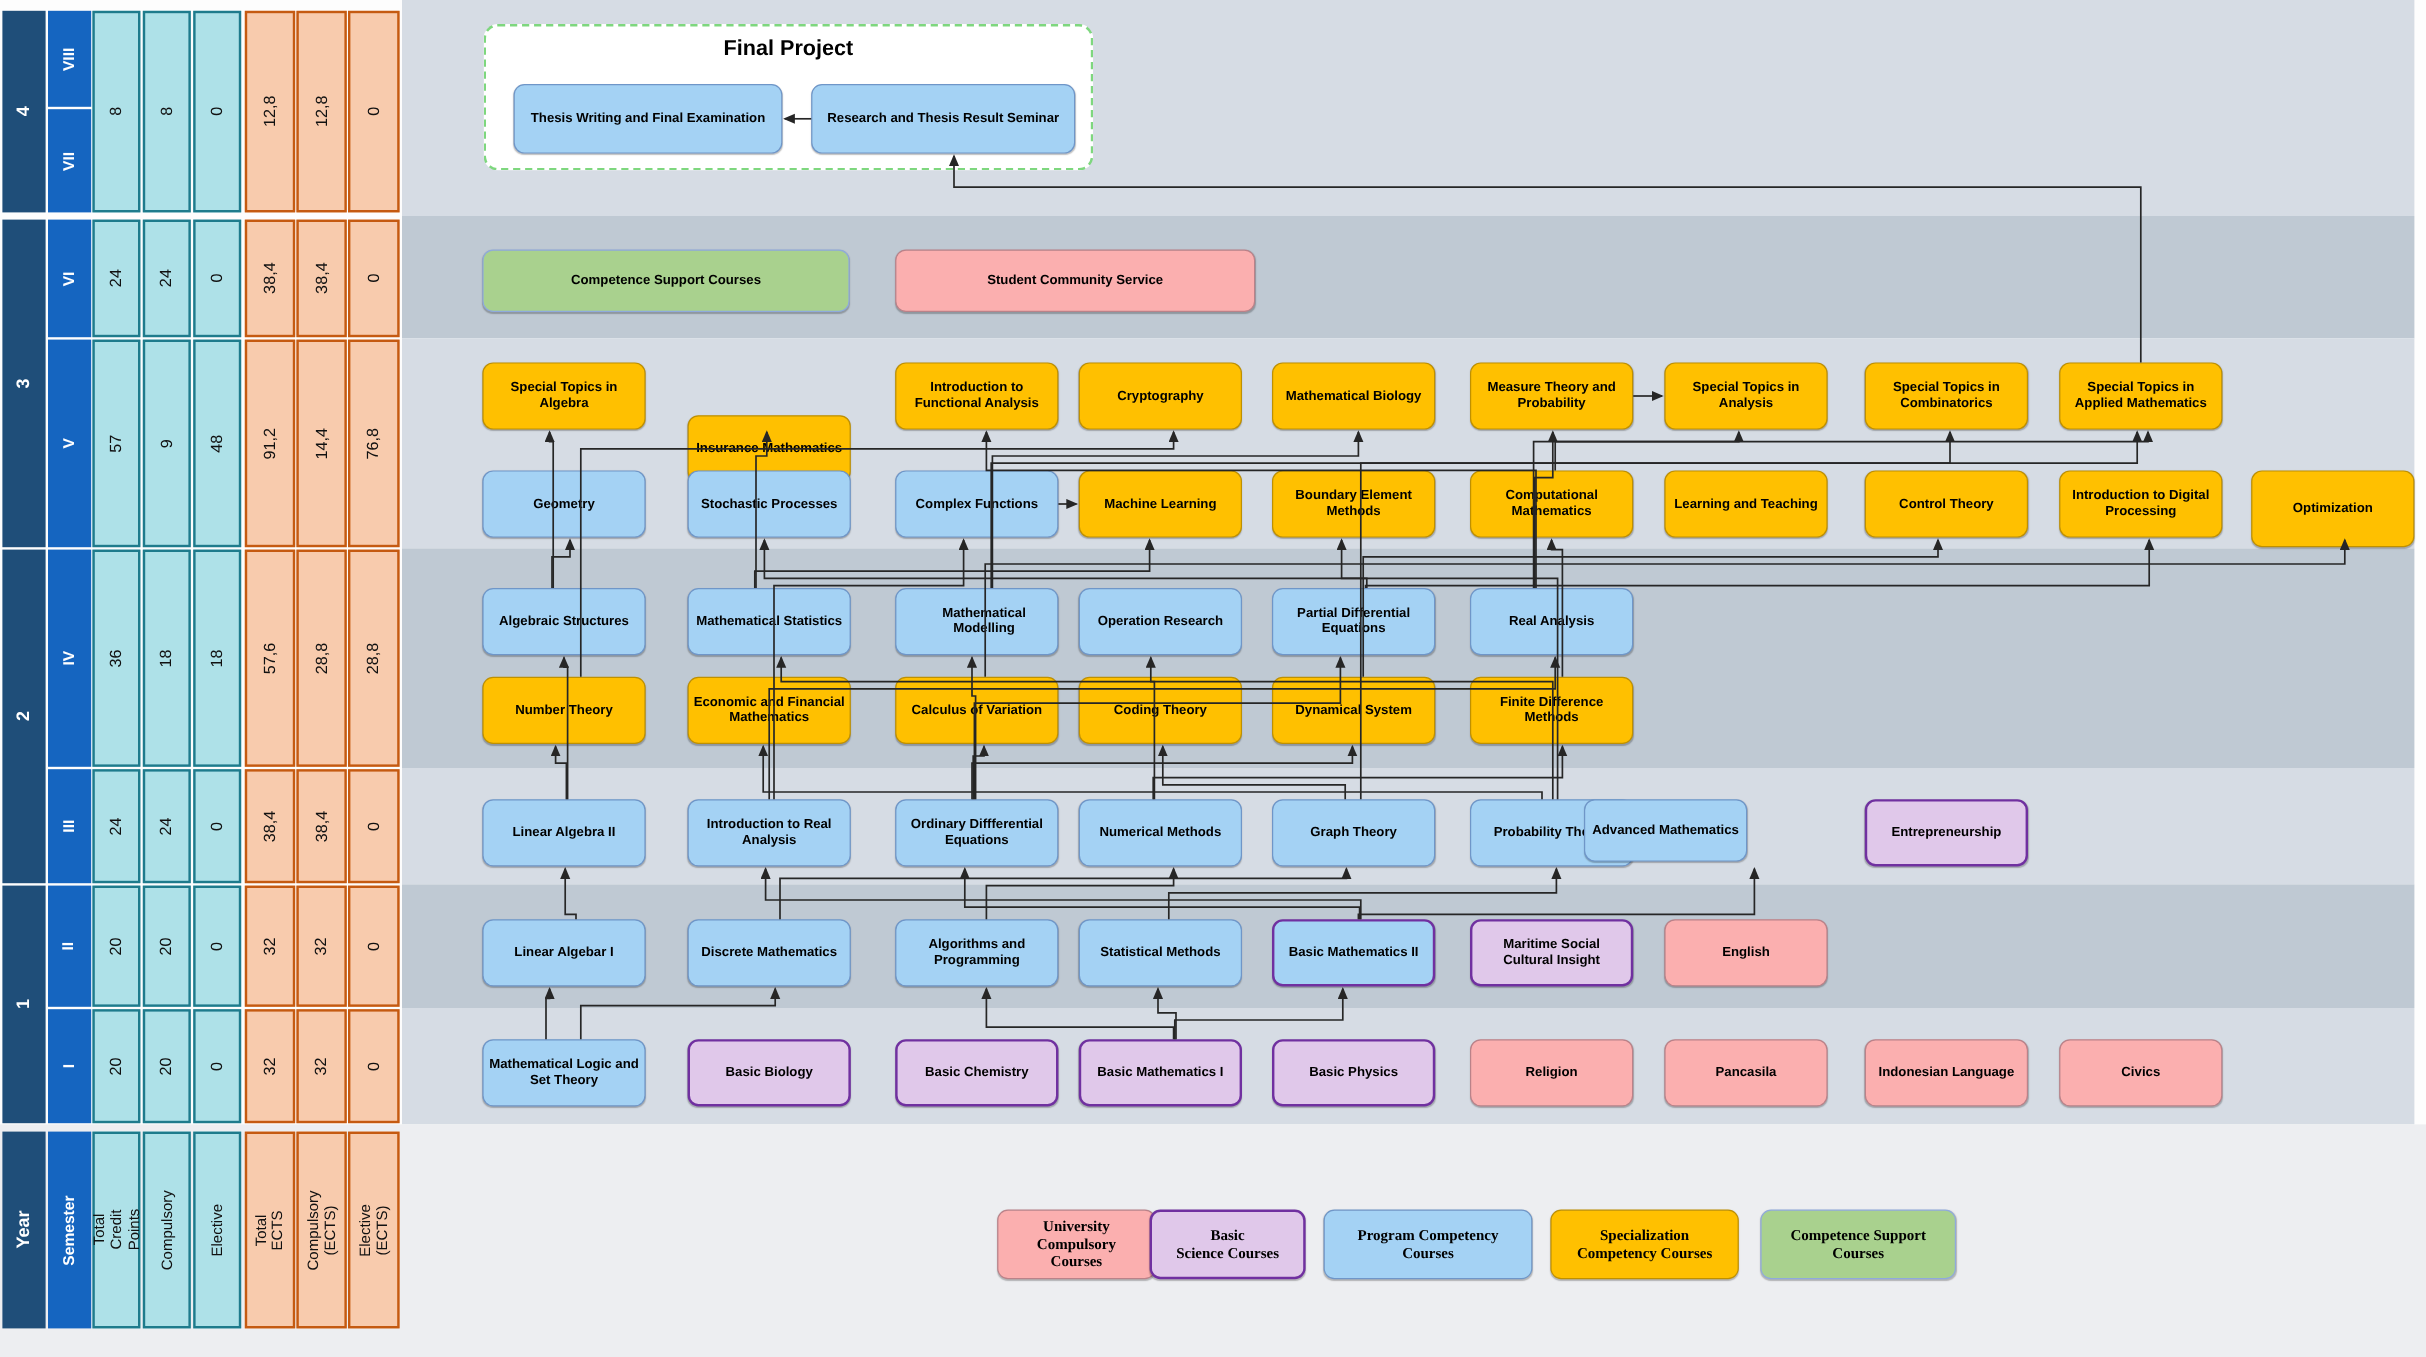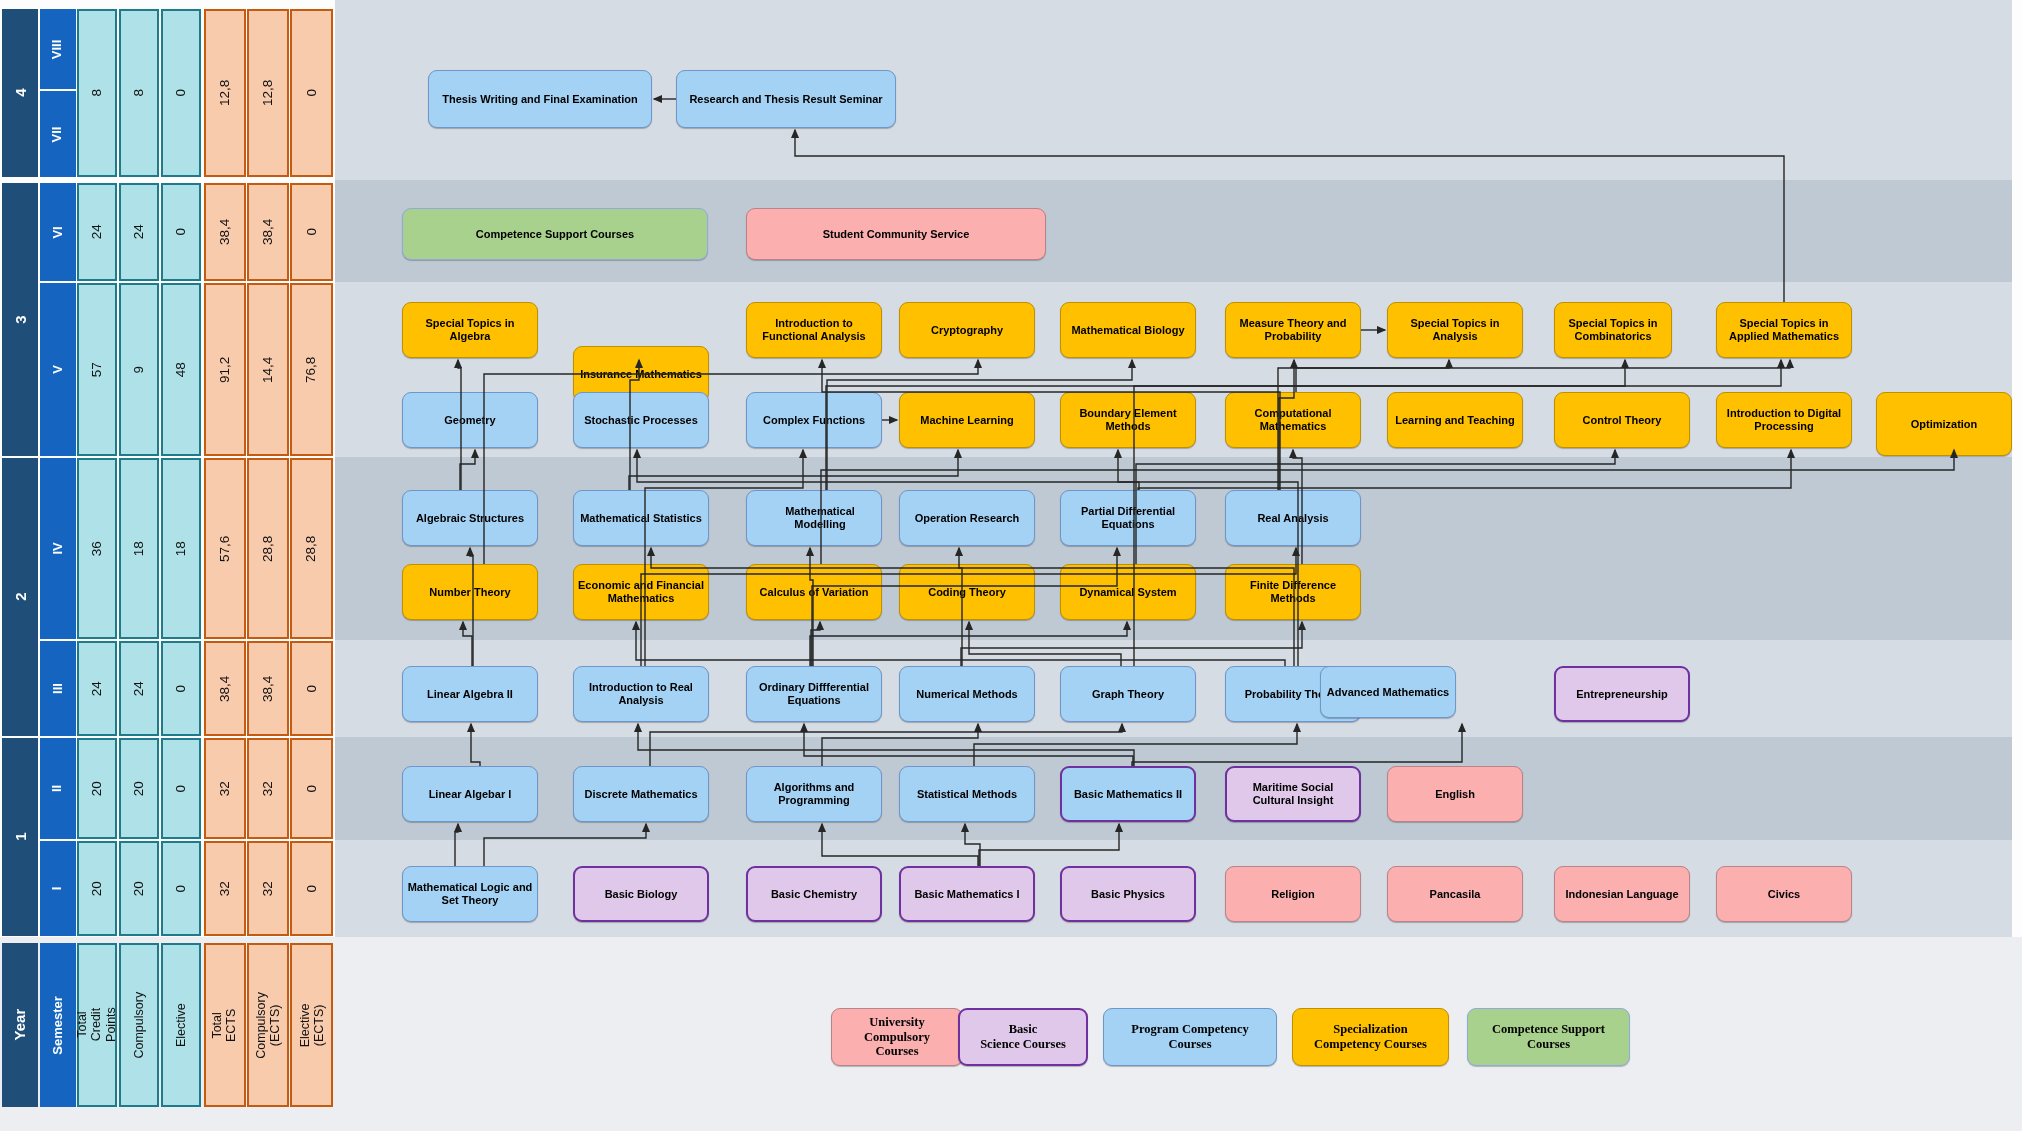--- a/index.html
+++ b/index.html
@@ -228,30 +228,33 @@
 ECTS</span>
       </div>
       <div class="scell orangecell" style="left: 247px; width: 42px; top: 943px; height: 164px;">
         <span class="rot hdrlabel">Compulsory (ECTS)</span>
       </div>
       <div class="scell orangecell" style="left: 290px; width: 43px; top: 943px; height: 164px;">
         <span class="rot hdrlabel">Elective (ECTS)</span>
       </div>
     </div>
 
+  <div id="final-project" style="left:403px;top:20px;width:508px;height:122px;">
+    <div id="final-project-title">Final Project</div>
+  </div>
 
   <div id="canvas">
       <div class="box t-orange" style="left: 402px; top: 302px; width: 136px; height: 56px;">Special Topics in Algebra</div>
       <div class="box t-orange" style="left: 573px; top: 302px; width: 136px; height: 56px; margin-top: 44px;">Insurance Mathematics</div>
       <div class="box t-orange" style="left: 746px; top: 302px; width: 136px; height: 56px;">Introduction to Functional Analysis</div>
       <div class="box t-orange" style="left: 899px; top: 302px; width: 136px; height: 56px;">Cryptography</div>
       <div class="box t-orange" style="left: 1060px; top: 302px; width: 136px; height: 56px;">Mathematical Biology</div>
       <div class="box t-orange" style="left: 1225px; top: 302px; width: 136px; height: 56px;">Measure Theory and Probability</div>
       <div class="box t-orange" style="left: 1387px; top: 302px; width: 136px; height: 56px;">Special Topics in Analysis</div>
-      <div class="box t-orange" style="left: 1554px; top: 302px; width: 118px; height: 56px;">Special Topics in Combinatorics</div>
+      <div class="box t-orange" style="left: 1554px; top: 302px; width: 136px; height: 56px;">Special Topics in Combinatorics</div>
       <div class="box t-orange" style="left: 1716px; top: 302px; width: 136px; height: 56px;">Special Topics in Applied Mathematics</div>
       <div class="box t-blue" style="left: 402px; top: 392px; width: 136px; height: 56px;">Geometry</div>
       <div class="box t-blue" style="left: 573px; top: 392px; width: 136px; height: 56px;">Stochastic Processes</div>
       <div class="box t-blue" style="left: 746px; top: 392px; width: 136px; height: 56px;">Complex Functions</div>
       <div class="box t-orange" style="left: 899px; top: 392px; width: 136px; height: 56px;">Machine Learning</div>
       <div class="box t-orange" style="left: 1060px; top: 392px; width: 136px; height: 56px;">Boundary Element Methods</div>
       <div class="box t-orange" style="left: 1225px; top: 392px; width: 136px; height: 56px;">Computational Mathematics</div>
       <div class="box t-orange" style="left: 1387px; top: 392px; width: 136px; height: 56px;">Learning and Teaching</div>
       <div class="box t-orange" style="left: 1554px; top: 392px; width: 136px; height: 56px;">Control Theory</div>
       <div class="box t-orange" style="left: 1716px; top: 392px; width: 136px; height: 56px;">Introduction to Digital Processing</div>

